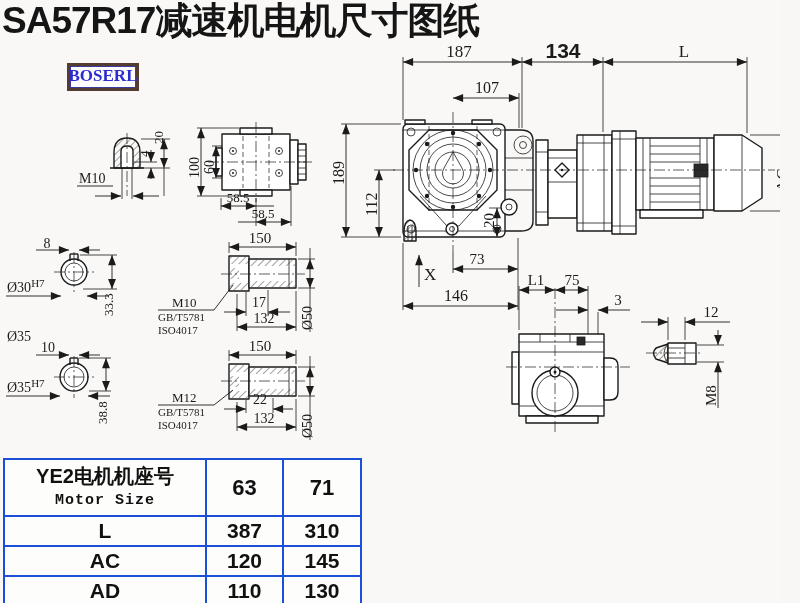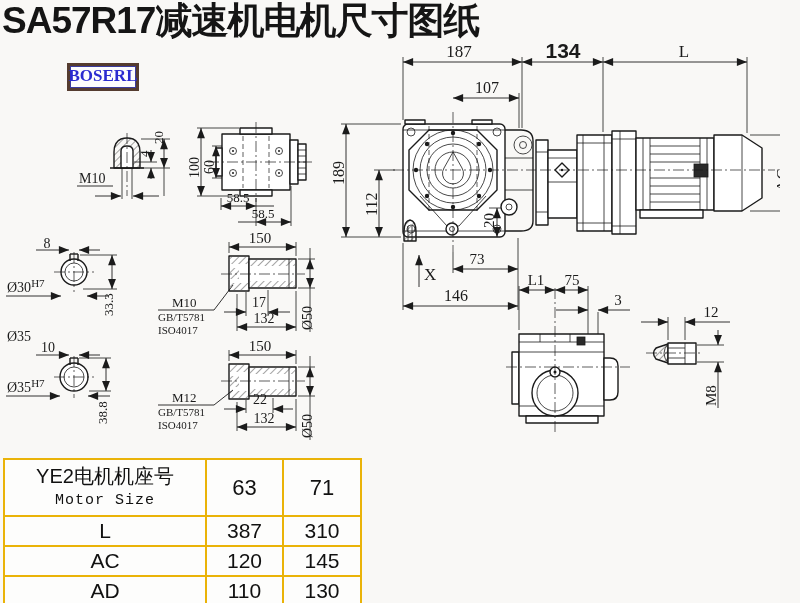--- a/index.html
+++ b/index.html
@@ -20,22 +20,22 @@
   .olw{stroke:#1b1b1b;stroke-width:1.4;fill:#ffffff;stroke-linejoin:round}
   .tl{stroke:#1b1b1b;stroke-width:0.8;fill:none}
   .dl{stroke:#1b1b1b;stroke-width:0.9;fill:none}
   .cl{stroke:#1b1b1b;stroke-width:0.7;fill:none;stroke-dasharray:11 3 2 3}
   .dsh{stroke:#1b1b1b;stroke-width:0.7;fill:none;stroke-dasharray:5 3}
   .dot{fill:#1b1b1b}
   .dark{fill:#2a2a2a;stroke:#1b1b1b;stroke-width:0.8}
   .hxf{fill:url(#hx);stroke:none}
   
   .dim-table{position:absolute;left:3px;top:458px;border-collapse:collapse;table-layout:fixed;background:#fdfdfc;}
-  .dim-table td,.dim-table th{border:2px solid #eab308;text-align:center;vertical-align:middle;
-      color:#111;padding:0;font-weight:400;}
+  .dim-table td,.dim-table th{border:2px solid #1d4ed8;text-align:center;vertical-align:middle;
+      color:#111;padding:0;font-weight:700;}
   .dim-table .c0{width:200px}.dim-table .c1{width:75px}.dim-table .c2{width:76px}
   .hrow th,.hrow td{height:55px}
   .drow td{height:28px;font-size:21px;font-family:"Liberation Sans","DejaVu Sans",sans-serif;}
   .hd-cn{font-size:20px;line-height:26px;font-family:"Liberation Sans","DejaVu Sans",sans-serif;}
   .hd-en{font-size:15px;line-height:24px;font-family:"Liberation Mono","DejaVu Sans Mono",monospace;letter-spacing:1px;}
   .hrow td{font-size:22px;font-family:"Liberation Sans","DejaVu Sans",sans-serif;border-radius:15px;}
 </style>
 </head>
 <body>
 

